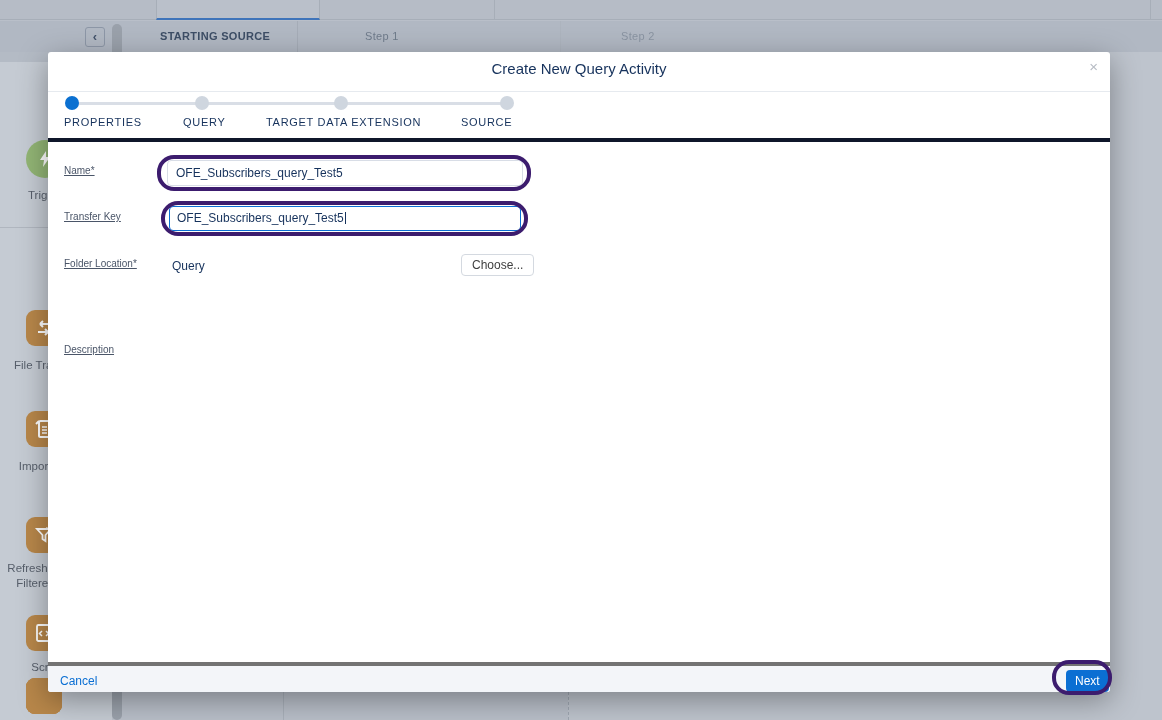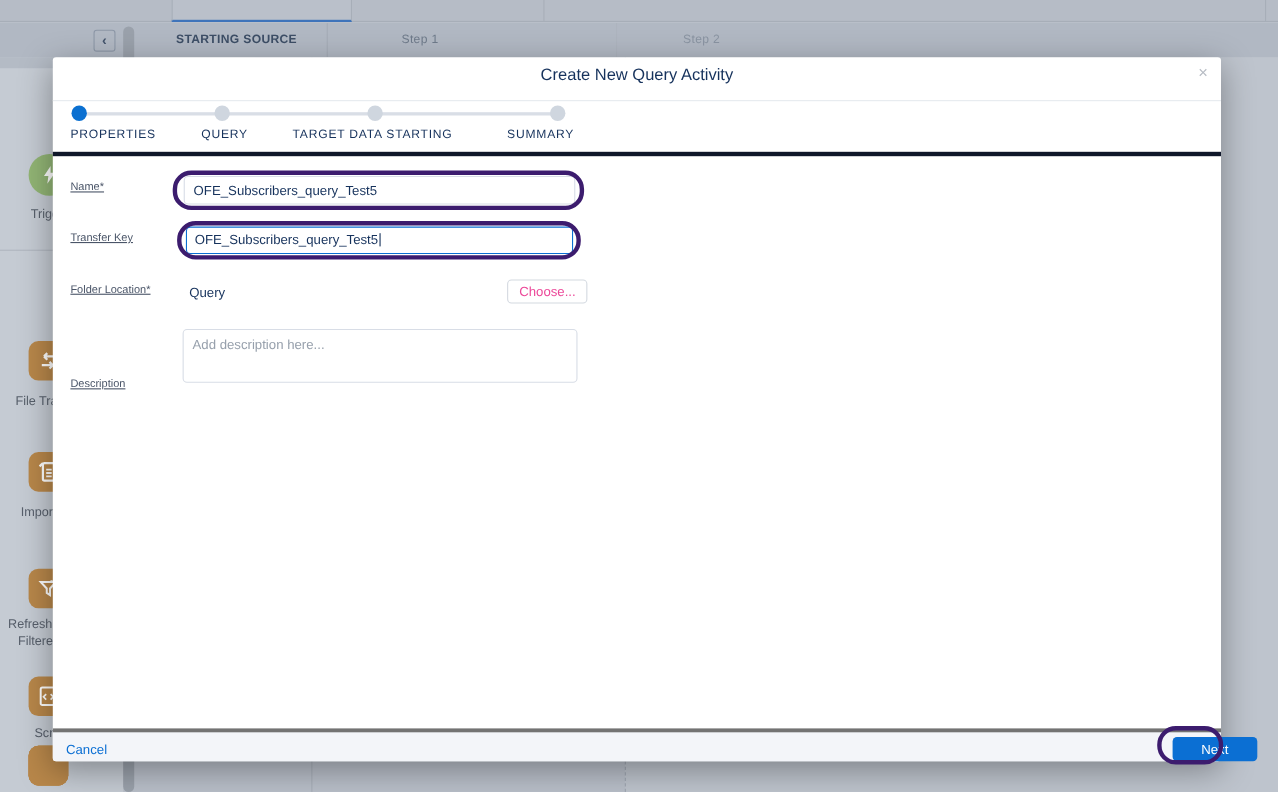--- a/index.html
+++ b/index.html
@@ -45,32 +45,32 @@
   .track { position:absolute; left:24px; top:18px; width:435px; height:3px; background:#d9dee6; }
   .dot { position:absolute; top:12px; width:14px; height:14px; border-radius:50%; }
   .step-label { position:absolute; top:32px; font-size:11px; color:#16325c; letter-spacing:0.7px; }
 
   .fld-label { position:absolute; font-size:10px; color:#4a5568;text-decoration:underline; }
   .txt-input { position:absolute; border:1px solid #d8dde6; border-radius:4px; font-size:12px; color:#16325c;
     padding:0 8px; font-family:"Liberation Sans", sans-serif; background:#fff; }
   .focus-input { position:absolute; border:1.5px solid #0b6fd3; border-radius:4px; font-size:12px; color:#16325c;
     padding:4px 7px; background:#fff; white-space:nowrap; overflow:hidden; }
   .caret { display:inline-block; width:1px; height:12px; background:#16325c; vertical-align:-2px; margin-left:1px; }
-  .choose-btn { position:absolute; border:1px solid #d4d9e0; border-radius:4px; background:#fff; color:#ec4899;
+  .choose-btn { position:absolute; border:1px solid #d4d9e0; border-radius:4px; background:#fff; color:#404040;
     font-size:12px; padding:3px 10px; font-family:"Liberation Sans", sans-serif; }
   .desc-area { position:absolute; border:1px solid #d8dde6; border-radius:4px; font-size:12px; color:#16325c;
     padding:6px 8px; resize:none; font-family:"Liberation Sans", sans-serif; }
   .desc-area::placeholder { color:#97a0ac; }
   .static-val { position:absolute; font-size:12px; color:#16325c; }
 
   .modal-footer { position:absolute; left:0; top:610px; width:100%; height:30px; background:#f3f5f9;
     border-top:4px solid #737373; border-radius:0 0 3px 3px; }
   .cancel-link { position:absolute; left:12px; top:8px; font-size:12px; color:#0b6fd3; text-decoration:none; }
   .next-btn { position:absolute; left:1018px; top:4px; background:#0b6fd3; color:#fff; border:none;
-    border-radius:4px; font-size:12px; padding:4px 26px; font-family:"Liberation Sans", sans-serif; }
+    border-radius:4px; font-size:12px; padding:4px 9px; font-family:"Liberation Sans", sans-serif; }
 
   
   .ring { position:absolute; border:4px solid #3c1c6e; border-radius:17px; z-index:20; pointer-events:none; }
 </style>
 </head>
 <body>
 
 <div class="abs topstrip">
   <div class="active-tab"></div>
   <div class="vdiv" style="left:494px;"></div>
@@ -148,36 +148,35 @@
   </div>
 
   <div class="steps">
     <div class="track"></div>
     <div class="dot" style="left:17px; background:#0b70d1;"></div>
     <div class="dot" style="left:147px; background:#cfd6df;"></div>
     <div class="dot" style="left:286px; background:#cfd6df;"></div>
     <div class="dot" style="left:452px; background:#cfd6df;"></div>
     <div class="step-label" style="left:16px;">PROPERTIES</div>
     <div class="step-label" style="left:135px;">QUERY</div>
-    <div class="step-label" style="left:218px;">TARGET DATA STARTING</div>
-    <div class="step-label" style="left:413px;">SUMMARY</div>
+    <div class="step-label" style="left:218px;">TARGET DATA EXTENSION</div>
+    <div class="step-label" style="left:413px;">SOURCE</div>
   </div>
 
   <div class="fld-label" style="left:16px; top:113px;">Name*</div>
   <input class="txt-input" style="left: 119px; top: 108px; width: 356px; height: 26px;" value="OFE_Subscribers_query_Test5">
 
   <div class="fld-label" style="left:16px; top:159px;">Transfer Key</div>
   <div class="focus-input" style="left:121px; top:154px; width:352px; height:25px;"><span>OFE_Subscribers_query_Test5</span><span class="caret"></span></div>
 
   <div class="fld-label" style="left:16px; top:206px;">Folder Location*</div>
   <div class="static-val" style="left:124px; top:207px;">Query</div>
   <button class="choose-btn" style="left:413px; top:202px;">Choose...</button>
 
   <div class="fld-label" style="left:16px; top:252px;margin-top:40px;">Description</div>
-  <textarea class="desc-area" style="left: 118px; top: 247px; width: 359px; height: 49px;" placeholder="Add description here..."></textarea>
 
   <div class="modal-footer">
     <a class="cancel-link" href="#">Cancel</a>
     <button class="next-btn">Next</button>
   </div>
 </div>
 
 <div class="ring" style="left:157px; top:155px; width:374px; height:36px;"></div>
 <div class="ring" style="left:161px; top:201px; width:367px; height:35px;"></div>
 <div class="ring" style="left:1052px; top:660px; width:60px; height:35px;"></div>

